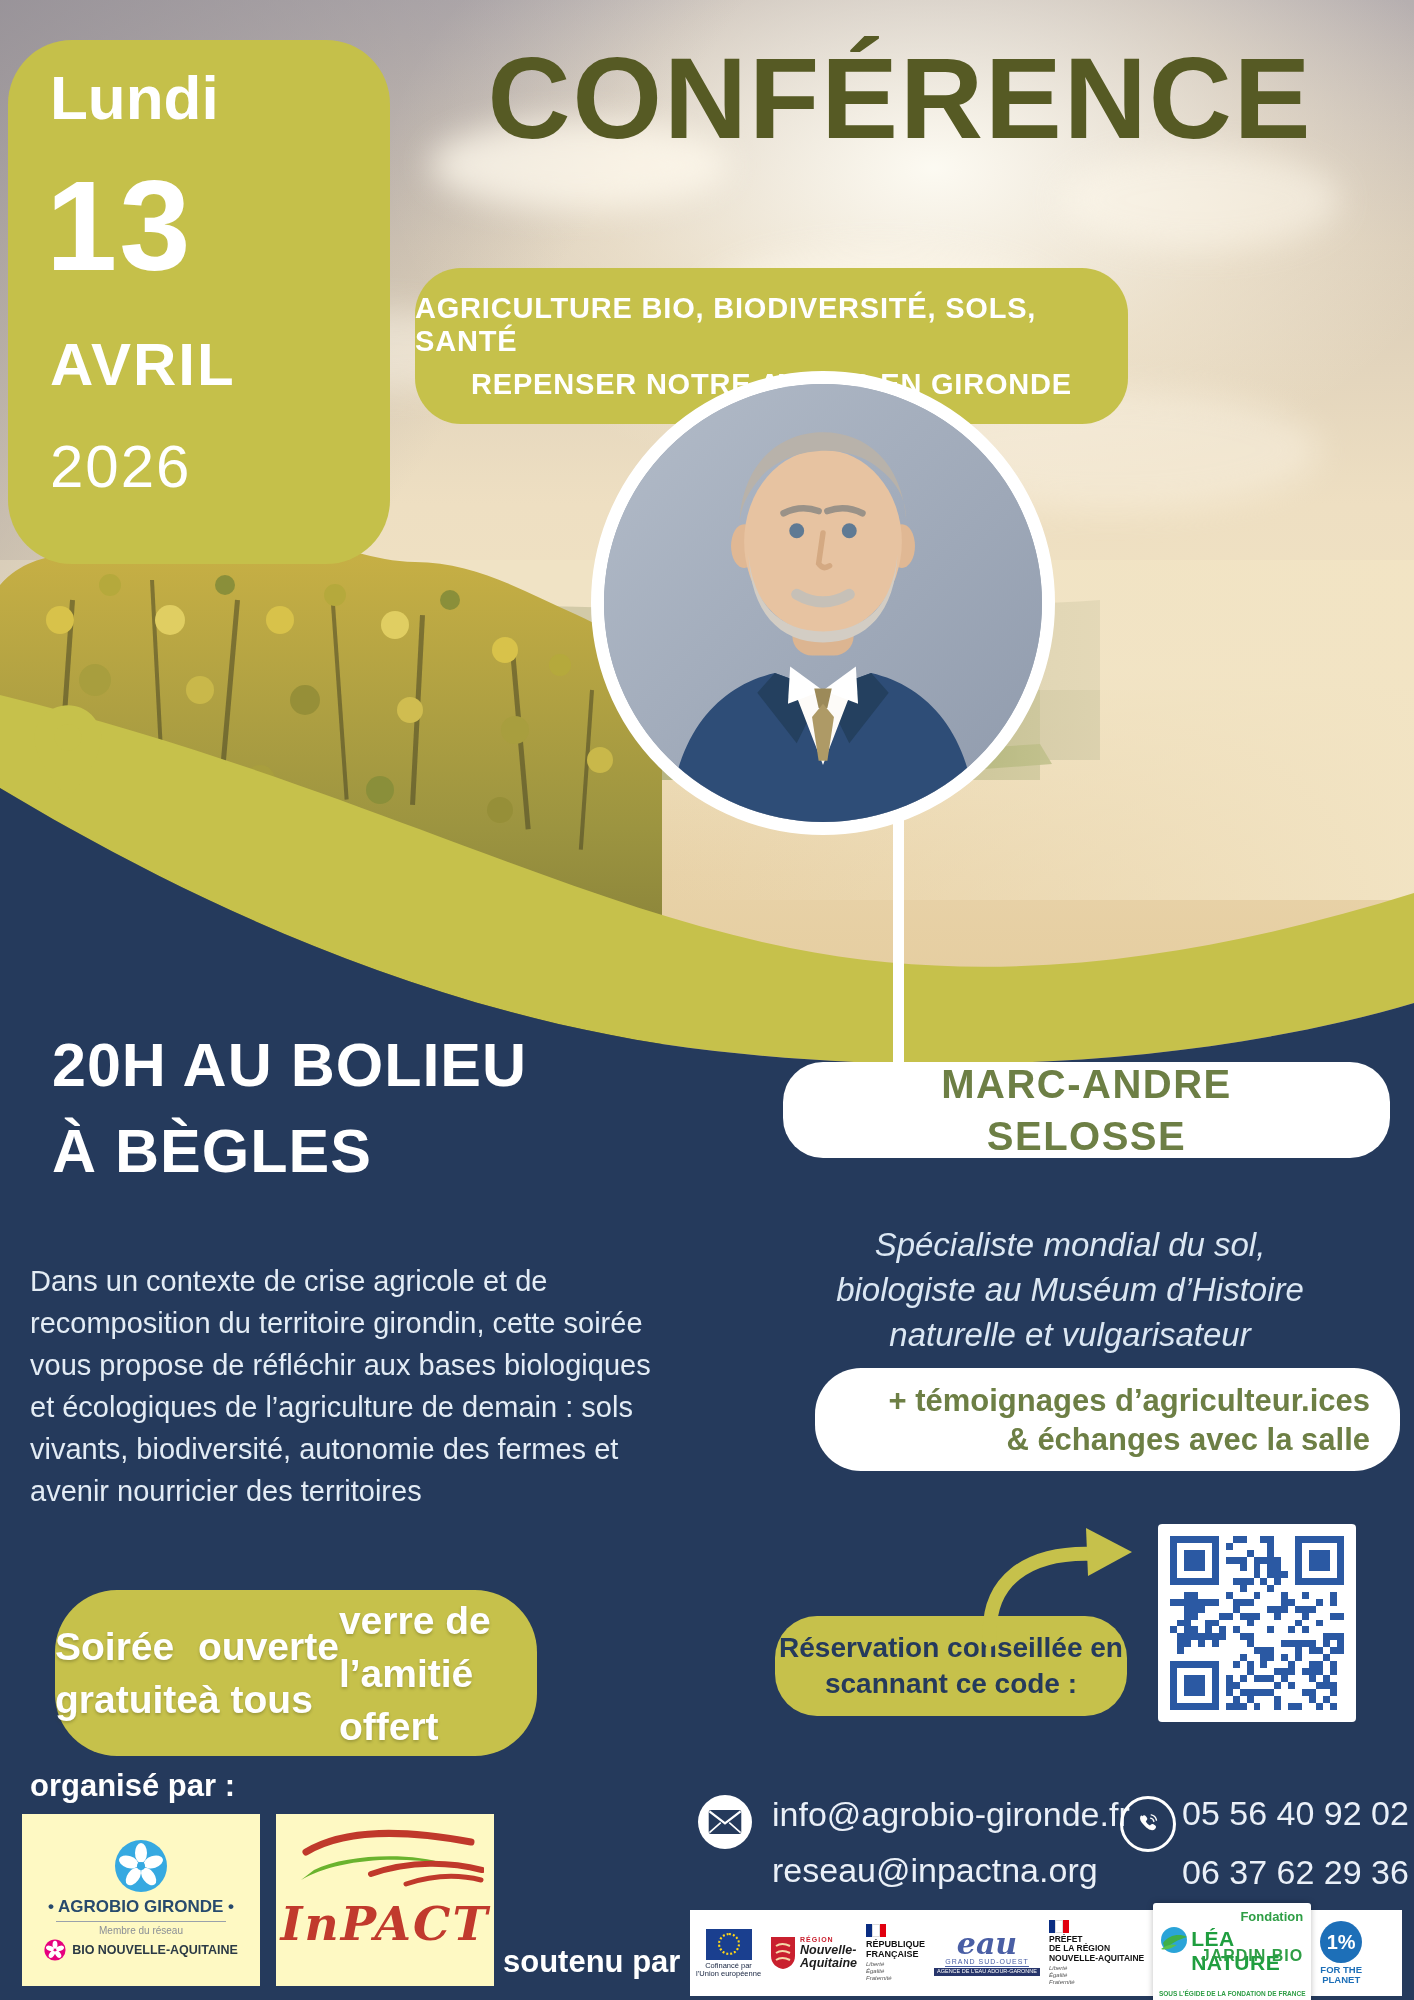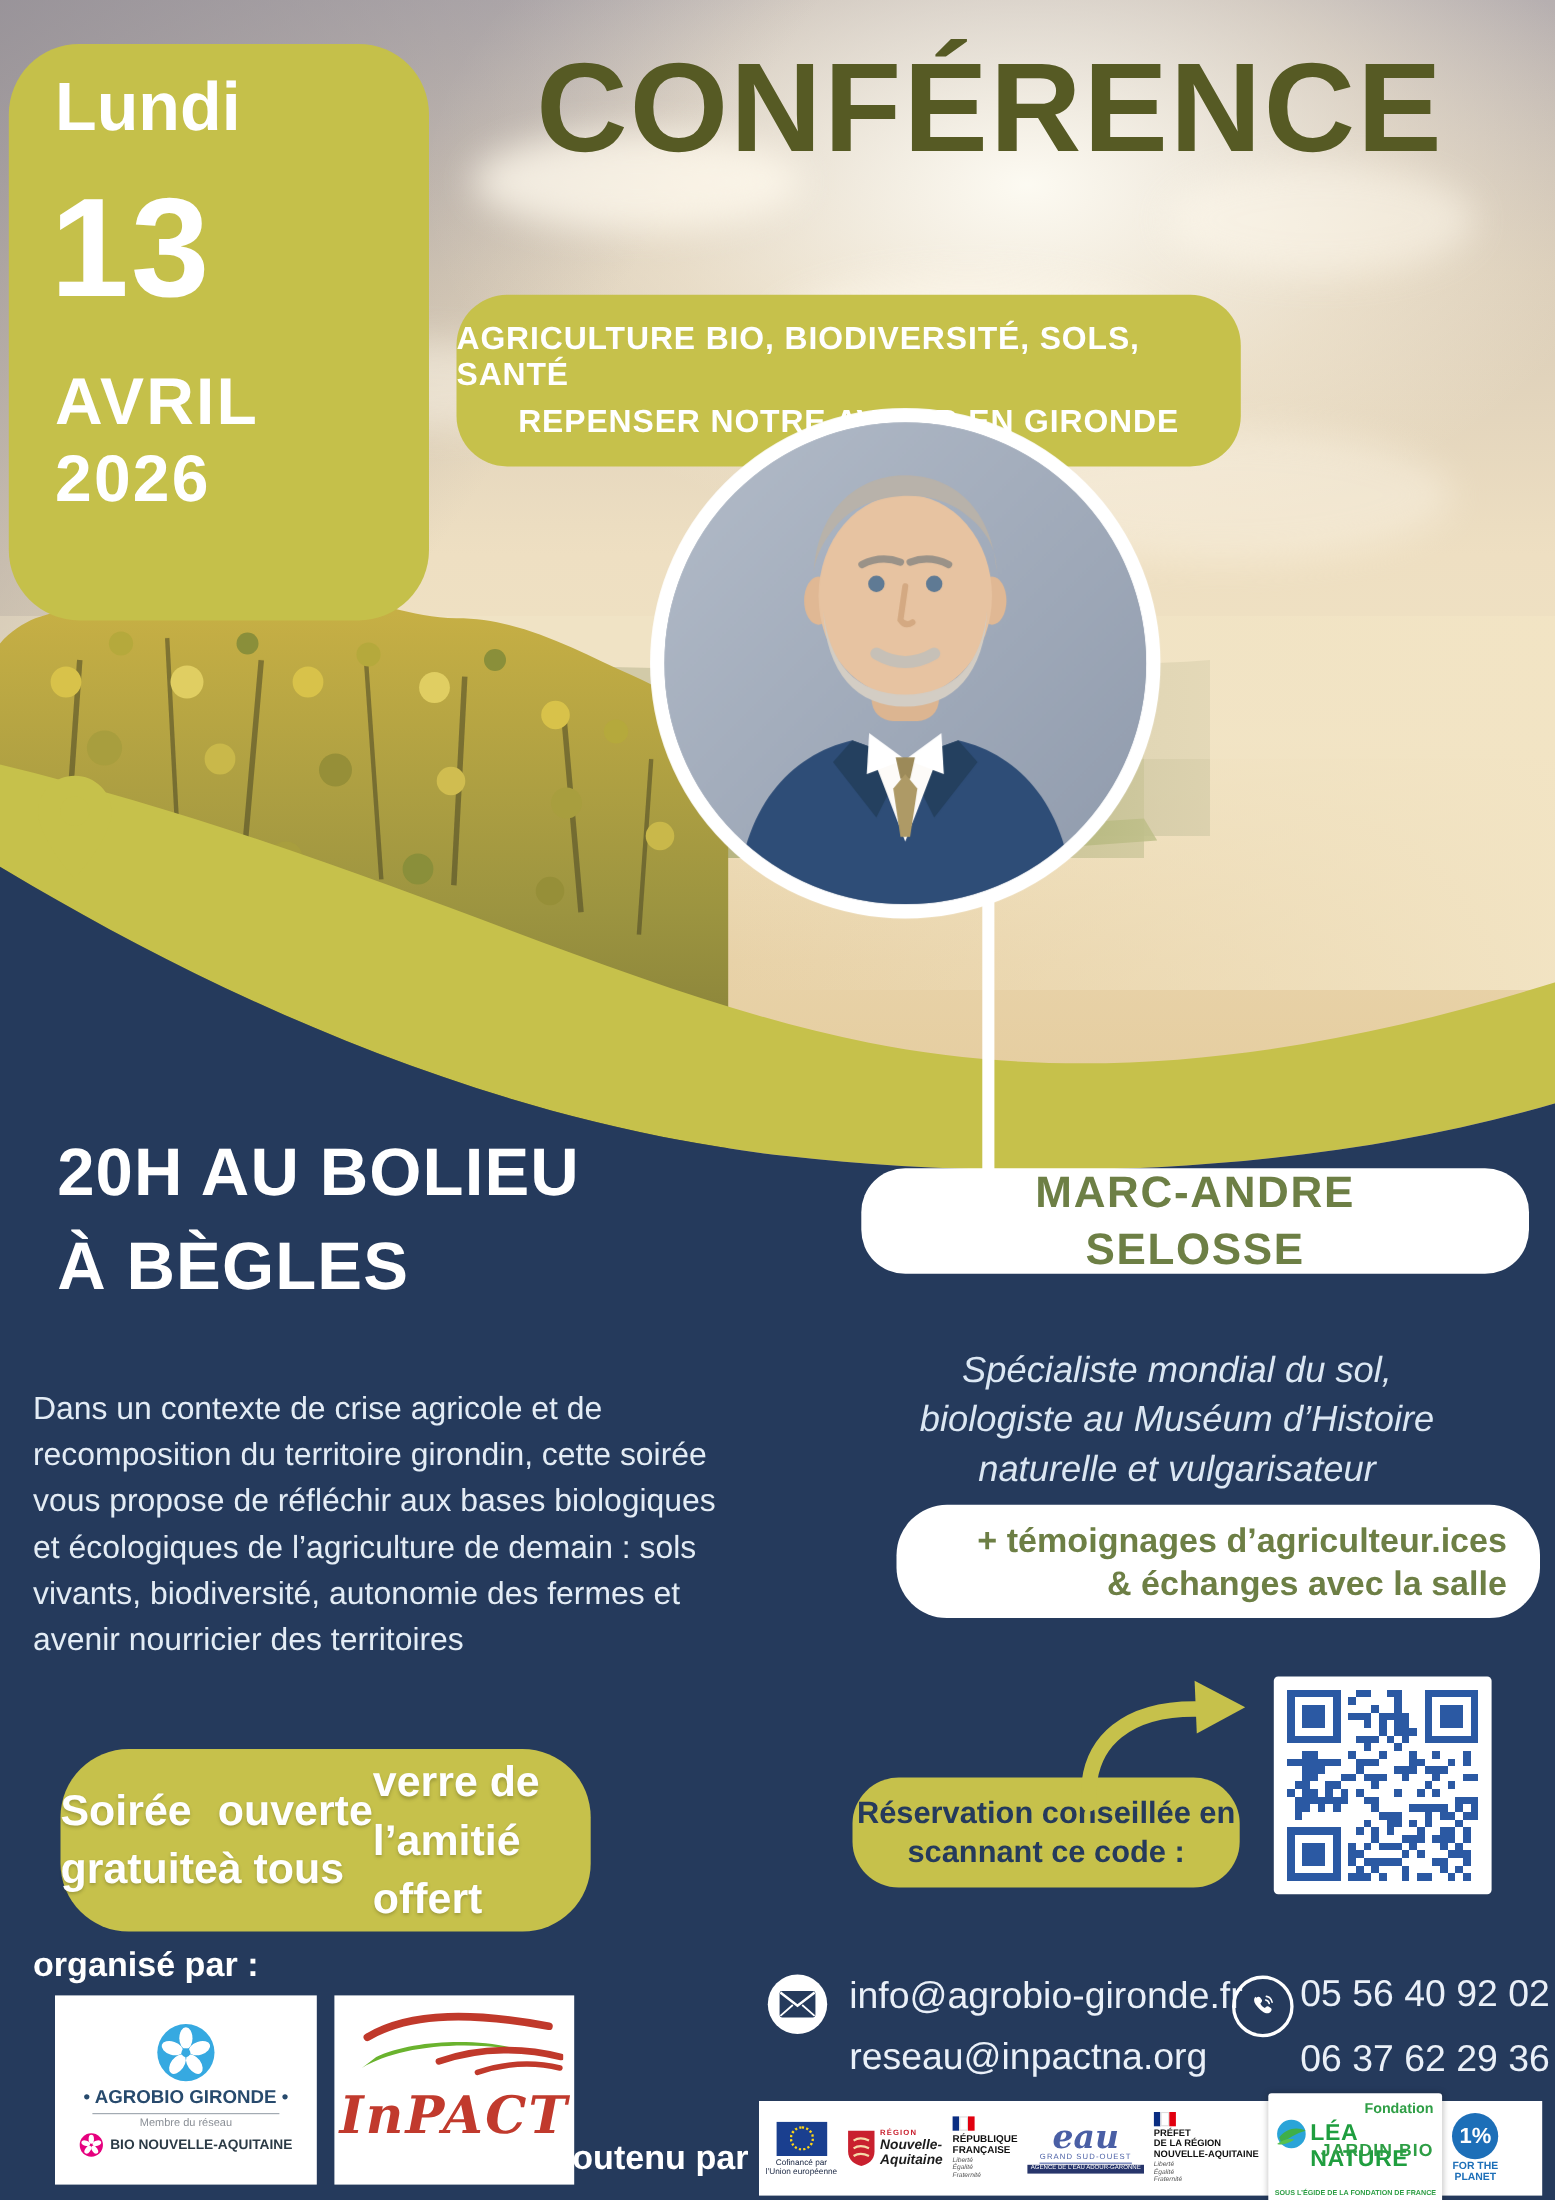--- a/index.html
+++ b/index.html
@@ -14,21 +14,21 @@
       radial-gradient(ellipse 760px 460px at 66% 15%, rgba(255,253,245,.95) 0%, rgba(250,240,219,.45) 45%, rgba(250,240,219,0) 72%),
       linear-gradient(180deg,#b6afb0 0%,#d9ccb8 22%,#eedfc2 45%,#f0e2c2 60%,#e8d2a8 78%,#e2c896 100%);}
   .cloud{position:absolute;border-radius:50%;background:rgba(255,250,238,.75);filter:blur(16px);}
   .landscape{position:absolute;left:0;top:0;width:1414px;height:1120px;}
 
   
   .date-card{left:8px;top:40px;width:382px;height:524px;border-radius:64px;background:#c5c04a;color:#fff;}
   .date-card .d1{position:absolute;left:42px;top:22px;font-size:62px;font-weight:bold;}
   .date-card .d2{position:absolute;left:38px;top:112px;font-size:128px;font-weight:bold;letter-spacing:2px;}
   .date-card .d3{position:absolute;left:42px;top:290px;font-size:60px;font-weight:bold;letter-spacing:2px;}
-  .date-card .d4{position:absolute;left:42px;top:360px;font-size:60px;font-weight:bold;letter-spacing:2px;}
+  .date-card .d4{position:absolute;left:42px;top:392px;font-size:60px;font-weight:normal;letter-spacing:2px;}
 
   
   .title{left:420px;top:32px;width:960px;text-align:center;font-size:115px;font-weight:bold;
          letter-spacing:2px;color:#565a24;line-height:1.15;}
   .subtitle-pill{left:415px;top:268px;width:713px;height:156px;border-radius:46px;background:#c6c14b;
          display:flex;flex-direction:column;align-items:center;justify-content:center;gap:10px;}
   .subtitle-pill span{color:#fff;font-weight:bold;font-size:29px;letter-spacing:.8px;}
 
   
   .portrait{left:591px;top:371px;width:438px;height:438px;border-radius:50%;border:13px solid #fff;
@@ -57,21 +57,21 @@
   .resa-pill{left:775px;top:1616px;width:352px;height:100px;border-radius:42px;background:#c6c14b;
       display:flex;flex-direction:column;align-items:center;justify-content:center;}
   .resa-pill span{color:#253a5c;font-size:28px;font-weight:bold;line-height:36px;}
   .qr-card{left:1158px;top:1524px;width:198px;height:198px;background:#fff;border-radius:4px;
       box-sizing:border-box;padding:12px;}
   .arrow-svg{left:930px;top:1520px;}
 
   
   .org-label{left:30px;top:1768px;color:#fff;font-size:31px;font-weight:bold;}
   .sout-label{left:503px;top:1944px;color:#fff;font-size:31px;font-weight:bold;}
-  .logo-card{background:#ffffff;display:flex;flex-direction:column;align-items:center;justify-content:center;margin-left:28px;}
+  .logo-card{background:#fef9c3;display:flex;flex-direction:column;align-items:center;justify-content:center;}
   .agrobio-card{left:22px;top:1814px;width:238px;height:172px;}
   .agrobio-name{color:#274a6d;font-weight:bold;font-size:17px;margin-top:4px;}
   .agrobio-div{width:170px;height:1px;background:#9aa2ab;margin:4px 0 3px 0;}
   .agrobio-membre{color:#8a8f96;font-size:10px;}
   .agrobio-bna-row{display:flex;align-items:center;gap:6px;margin-top:3px;}
   .agrobio-bna{color:#2b3a45;font-weight:bold;font-size:12.5px;}
   .inpact-card{left:276px;top:1814px;width:218px;height:172px;position:relative;}
   .inpact-text{font-family:"DejaVu Serif",serif;font-style:italic;font-weight:bold;color:#c13a2d;
       font-size:47px;letter-spacing:2px;margin-top:46px;}
   .sponsor-strip{left:690px;top:1910px;width:712px;height:86px;background:#fff;display:flex;

